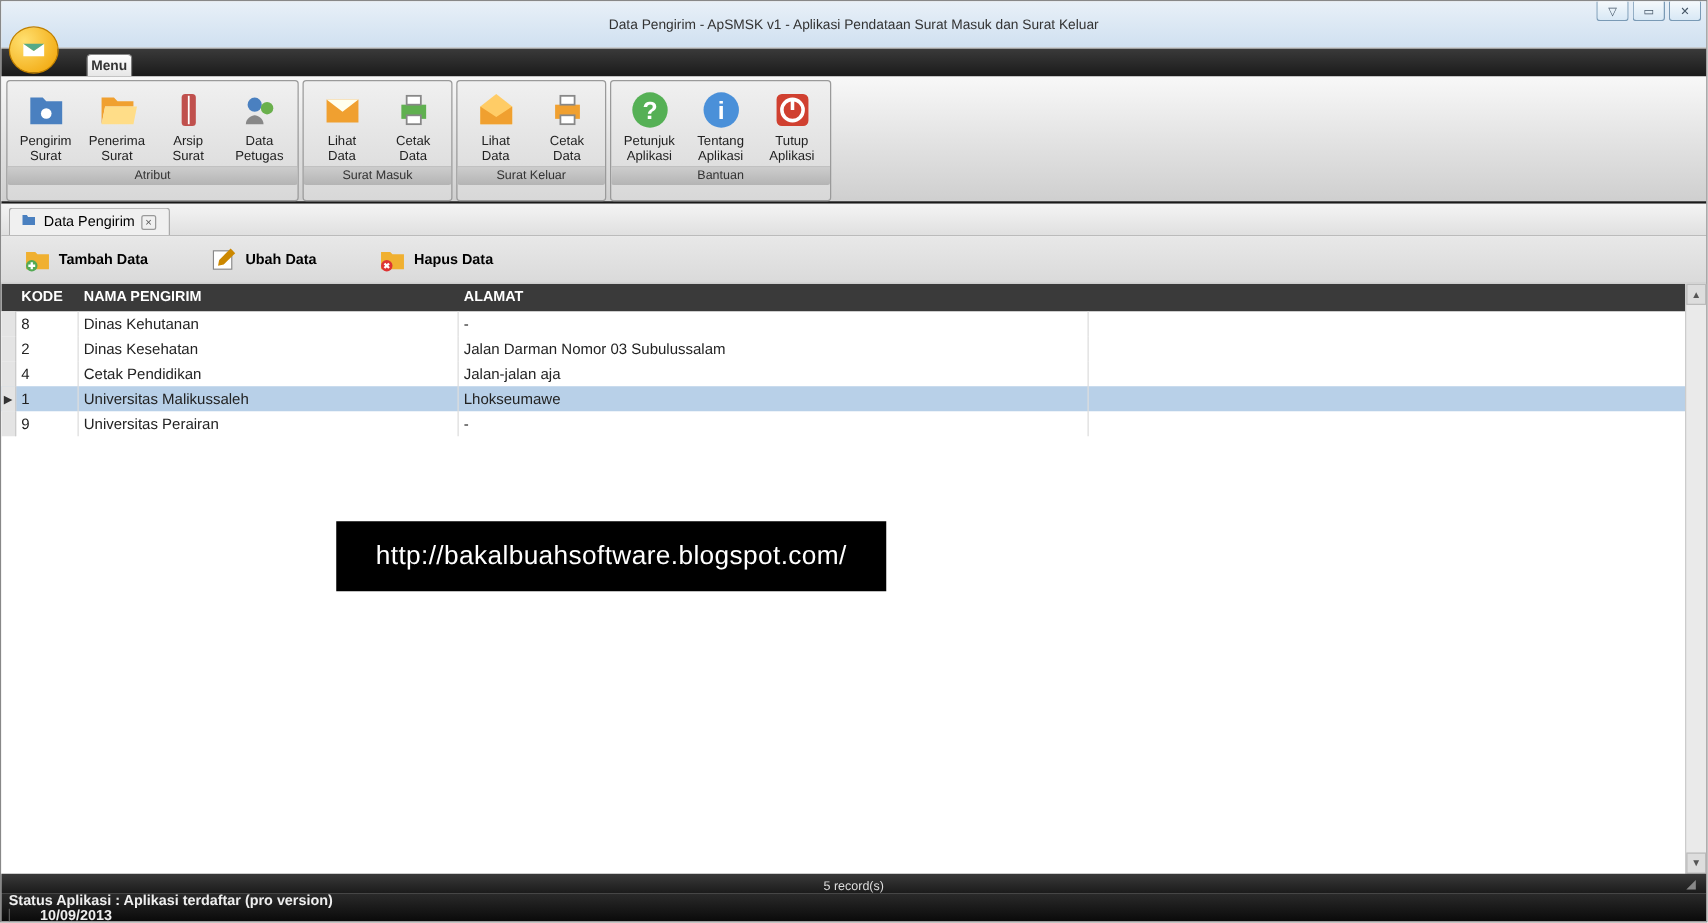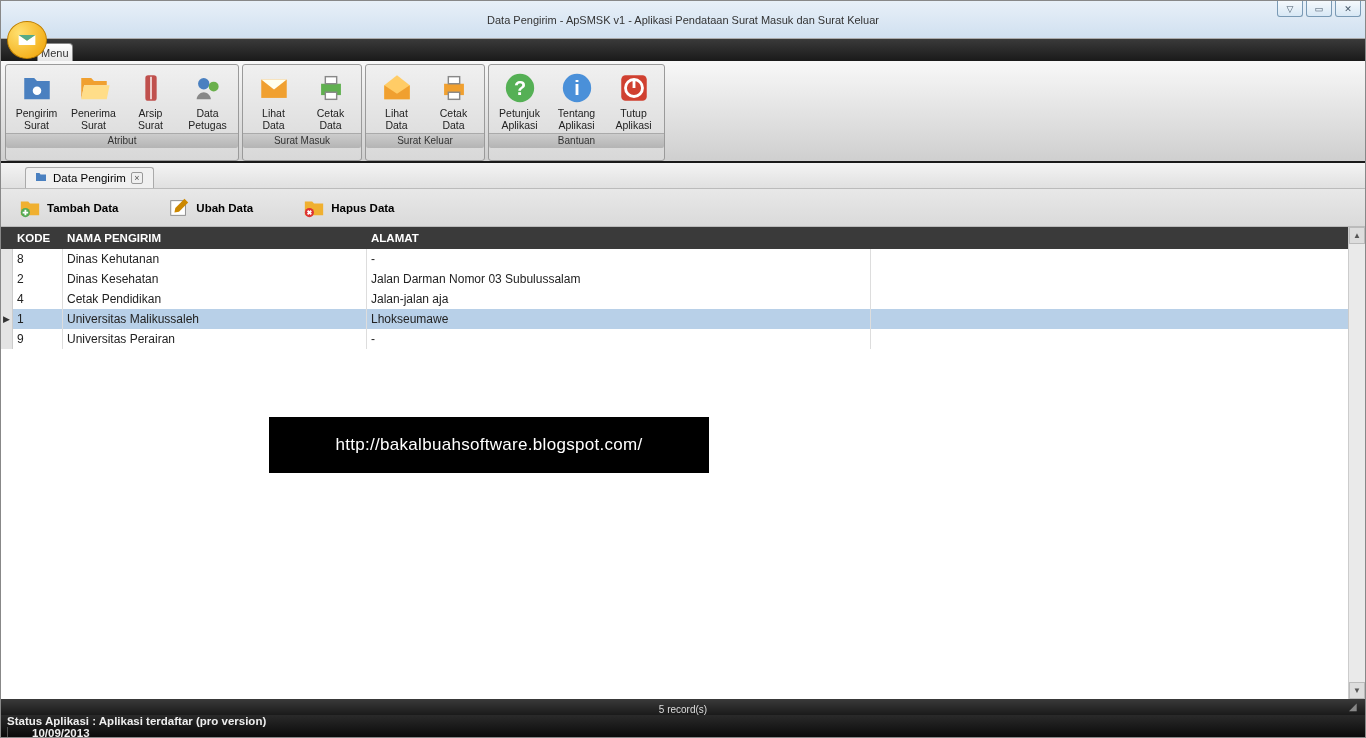--- a/index.html
+++ b/index.html
@@ -8,33 +8,33 @@
 
 .titlebar { height: 38px; background: linear-gradient(to bottom, #e8f0f8, #d0e0f0); display: flex; align-items: center; position: relative; font-size: 11px; color: #333; border-bottom: 1px solid #aaa; }
 .titlebar-title { position: absolute; left: 50%; transform: translateX(-50%); }
 .window-controls { position: absolute; right: 4px; top: 0; display: flex; gap: 3px; }
 .window-btn { width: 26px; height: 16px; background: linear-gradient(to bottom,#f5f9fc,#d8e8f5); border: 1px solid #7a9ab5; border-top: none; border-radius: 0 0 3px 3px; display: flex; align-items: center; justify-content: center; font-size: 9px; color: #456; cursor: pointer; }
 
 
 .app-row { height: 22px; background: linear-gradient(to bottom,#3a3a3a,#1a1a1a); display: flex; align-items: flex-end; position: relative; }
 .app-icon { width: 40px; height: 38px; position: absolute; top: -18px; left: 6px; background: radial-gradient(circle at 30% 30%, #ffe070, #f0a000); border-radius: 50%; border: 1px solid #c08000; z-index: 10; display:flex; align-items:center; justify-content:center; }
 .app-icon svg { width: 20px; height: 20px; }
-.menu-tab { margin-left: 36px; background: linear-gradient(to bottom,#fefefe,#e6e6e6); border-radius: 4px 4px 0 0; padding: 3px 3px 2px; font-size: 11px; color: #333; border: 1px solid #888; border-bottom: none; }
+.menu-tab { margin-left: 68px; background: linear-gradient(to bottom,#fefefe,#e6e6e6); border-radius: 4px 4px 0 0; padding: 3px 3px 2px; font-size: 11px; color: #333; border: 1px solid #888; border-bottom: none; font-weight: bold; }
 
 
 .ribbon { height: 102px; background: linear-gradient(to bottom,#f8f8f8,#cfcfcf); border-bottom: 2px solid #1a1a1a; display: flex; padding: 3px 4px 0; gap: 3px; }
 .ribbon-group { background: linear-gradient(to bottom,#f0f0f0,#d8d8d8); border: 1px solid #9a9a9a; border-radius: 3px; display: flex; flex-direction: column; }
 .ribbon-items { display: flex; padding: 3px 2px 0; }
 .ribbon-btn { width: 57px; display: flex; flex-direction: column; align-items: center; padding: 2px 0; cursor: pointer; }
 .ribbon-icon { width: 36px; height: 36px; display: flex; align-items: center; justify-content: center; }
 .ribbon-label { font-size: 10.5px; color: #222; text-align: center; line-height: 1.1; margin-top: 2px; white-space: pre-line; }
 .ribbon-footer { font-size: 10px; text-align: center; padding: 1px 0 2px; background: linear-gradient(to bottom,#ccc,#b4b4b4); border-top: 1px solid #aaa; border-radius: 0 0 2px 2px; color: #333; }
 
 
-.doc-tabs { height: 26px; background: linear-gradient(to bottom,#f4f4f4,#e0e0e0); border-bottom: 1px solid #bbb; display: flex; align-items: flex-end; padding-left: 24px; }
+.doc-tabs { height: 26px; background: linear-gradient(to bottom,#f4f4f4,#e0e0e0); border-bottom: 1px solid #bbb; display: flex; align-items: flex-end; padding-left: 6px; }
 .doc-tab { background: #f0f0f0; border: 1px solid #aaa; border-bottom: none; border-radius: 3px 3px 0 0; padding: 3px 10px 3px 8px; font-size: 11.5px; display: flex; align-items: center; gap: 5px; }
 .doc-tab-close { width: 12px; height: 12px; border: 1px solid #999; border-radius: 2px; font-size: 9px; display: flex; align-items: center; justify-content: center; cursor: pointer; color:#555; }
 
 
 .toolbar { height: 38px; background: linear-gradient(to bottom,#e8e8e8,#dadada); border-bottom: 1px solid #bbb; display: flex; align-items: center; padding-left: 18px; gap: 50px; }
 .tool-btn { display: flex; align-items: center; gap: 6px; font-size: 11.5px; font-weight: bold; cursor: pointer; }
 .tool-icon { width: 22px; height: 22px; display:flex; align-items:center; justify-content:center; }
 
 
 .grid-area { flex: 1; display: flex; position: relative; background: #fff; }
@@ -46,21 +46,21 @@
 .col-alamat { width: 504px; text-align: left; padding-left: 4px; }
 .grid-row { display: flex; height: 20px; align-items: center; font-size: 12px; color: #222; }
 .grid-row .col-kode { text-align: right; padding-right: 4px; }
 .grid-row .cell { border-right: 1px solid #ddd; height: 100%; display: flex; align-items: center; }
 .grid-row.selected { background: #b8d0e8; }
 .row-indicator { width: 12px; height:100%; display:flex; align-items:center; justify-content:center; background: #e4e4e4; border-right:1px solid #ccc; font-size:9px; color:#333; }
 .grid-scroll { width: 17px; background: #eaeaea; border-left: 1px solid #ccc; position: relative; }
 .scroll-up, .scroll-down { height: 17px; background: #ddd; border: 1px solid #bbb; display:flex; align-items:center; justify-content:center; font-size:8px; color:#555; }
 .scroll-down { position:absolute; bottom:0; left:0; right:0; }
 
-.overlay-url { position: absolute; left: 268px; top: 190px; width: 440px; height: 56px; background: #000; color: #fff; display: flex; align-items: center; justify-content: center; font-family: "Trebuchet MS", sans-serif; font-size: 17px; letter-spacing: 0.3px; }
+.overlay-url { position: absolute; left: 268px; top: 190px; width: 440px; height: 56px; background: #000; color: #fff; display: flex; align-items: center; justify-content: center; font-family: "Trebuchet MS", sans-serif; font-size: 21px; letter-spacing: 0.3px; }
 
 
 .records-bar { height: 16px; background: linear-gradient(to bottom,#3a3a3a,#1a1a1a); color: #ddd; font-size: 10px; display: flex; align-items: flex-end; justify-content: center; }
 .resize-grip { position:absolute; right:2px; bottom:0; width:14px; height:14px; color:#888; font-size:10px; pointer-events:none; }
 .status-bar { height: 22px; background: linear-gradient(to bottom,#2a2a2a,#0a0a0a); color: #eee; font-size: 11.5px; font-weight: bold; display: flex; align-items: flex-start; padding: 0 6px; flex-direction: column; }
 .status-spacer { flex: 1; }
 .status-box { border-left: 1px solid #555; padding: 0 24px; height: 100%; display: flex; align-items: center; }
 .status-box.time { font-size: 14px; font-weight: bold; margin-left: 42px; }
 
 

